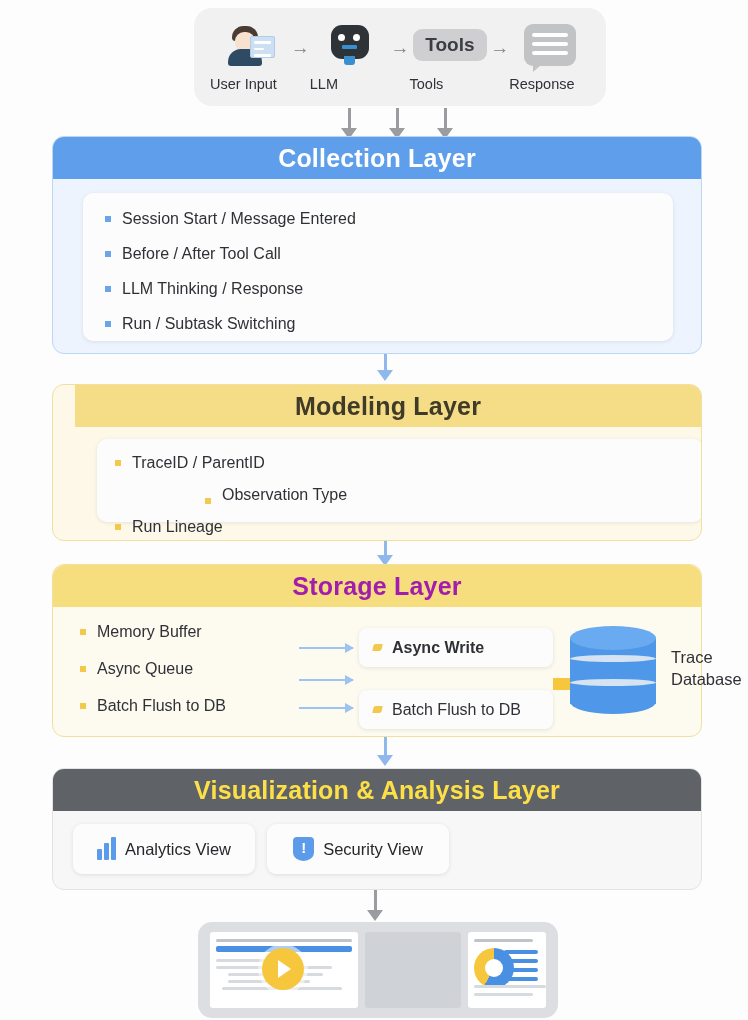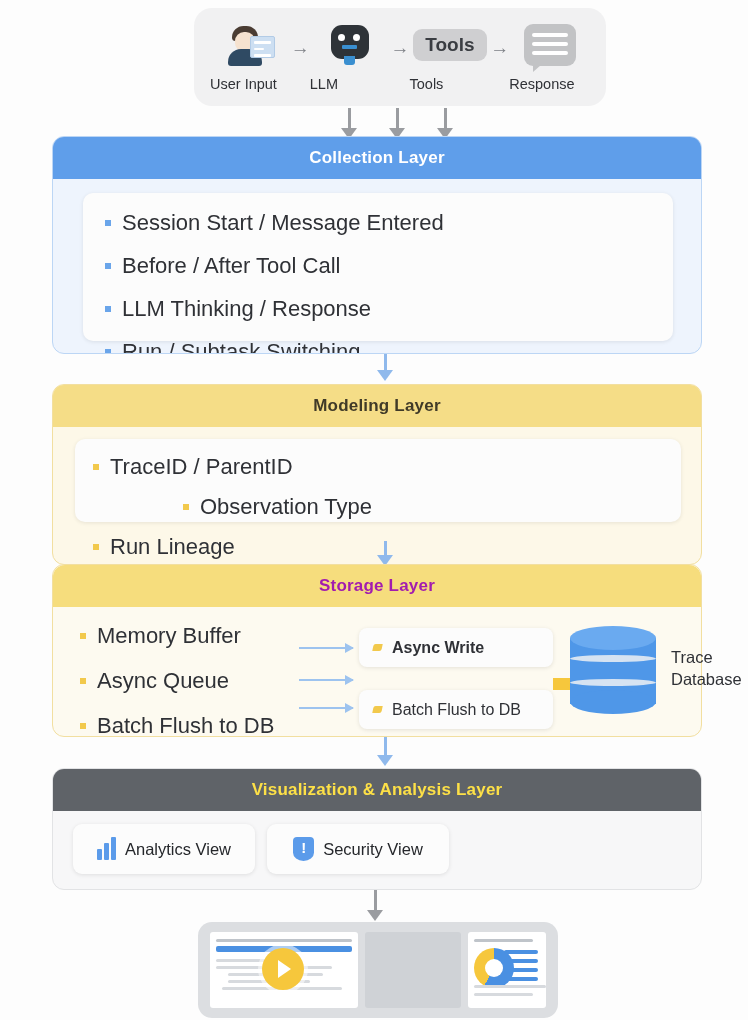--- a/index.html
+++ b/index.html
@@ -57,56 +57,56 @@
   .bubble { position: relative; width: 52px; height: 42px; background: #c2c3c5; border-radius: 9px; }
   .bubble i { display: block; height: 4px; background: #fff; border-radius: 2px;
               margin: 0 8px 5px 8px; }
   .bubble i:first-child { padding-top: 0; margin-top: 9px; }
   .bubble:after { content: ""; position: absolute; left: 9px; bottom: -6px;
                   border-left: 8px solid #c2c3c5; border-bottom: 7px solid transparent; }
 
   
   .layer { position: absolute; border-radius: 12px; overflow: hidden; }
   .layer-head { height: 42px; display: flex; align-items: center; justify-content: center;
-                font-size: 17px; font-weight: 700; letter-spacing: .2px; }
+                font-size: 25px; font-weight: 700; letter-spacing: .2px; }
   .layer-body { position: relative; }
 
   .l-collection { left: 52px; top: 136px; width: 650px; height: 218px;
     background: #eef4fd; border: 1px solid #bcd6f5; }
   .l-collection .layer-head { background: #5f9eea; color: #fff; }
 
-  .l-modeling { left: 52px; top: 384px; width: 650px; height: 181px;
-    background: #fdf8e8; border: 1px solid #f2dfa0; }
+  .l-modeling { left: 52px; top: 384px; width: 650px; height: 157px;
+    background: #fdf8e8; border: 1px solid #f2dfa0; padding-left: 22px; }
   .l-modeling .layer-head { background: #f5dd87; color: #403a28; }
 
   .l-storage { left: 52px; top: 564px; width: 650px; height: 173px;
     background: #fdfaf0; border: 1px solid #f2dfa0; }
   .l-storage .layer-head { background: #f6dd7d; color: #a21caf; }
 
   .l-viz { left: 52px; top: 768px; width: 650px; height: 122px;
     background: #f7f7f8; border: 1px solid #e2e3e5; }
   .l-viz .layer-head { background: #5f6368; color: #fde047; }
 
   
   .inner-card { position: absolute; background: #fcfcfc; border-radius: 10px;
                 box-shadow: 0 1px 4px rgba(0,0,0,.09); }
 
-  .bullet-row { display: flex; align-items: center; font-size: 22px; color: #2f3136; }
+  .bullet-row { display: flex; align-items: center; font-size: 16px; color: #2f3136; }
   .bullet-row .dot { width: 6px; height: 6px; flex: 0 0 6px; margin-right: 11px; }
   .dot.blue { background: #6aa5ea; }
   .dot.yellow { background: #f2c94c; }
 
   
   .coll-card { left: 30px; top: 14px; width: 590px; height: 148px; padding: 17px 0 0 22px; }
   .coll-card .bullet-row { margin-bottom: 17px; }
 
   
   .mod-card { left: 22px; top: 12px; width: 606px; height: 83px; padding: 15px 0 0 18px; }
   .mod-grid { display: grid; grid-template-columns: 1fr; row-gap: 14px; }
-  .mod-grid .bullet-row.col2 { padding-left: 90px; }
+  .mod-grid .bullet-row.col2 { padding-left: 90px; align-items: flex-end; }
 
   
   .st-list { position: absolute; left: 27px; top: 16px; }
   .st-list .bullet-row { margin-bottom: 19px; }
   .st-arrow { position: absolute; height: 2px; background: #9dc3ef; width: 54px; }
   .st-arrow:after { content:""; position:absolute; right:-1px; top:-4px;
                     border-left: 9px solid #9dc3ef; border-top: 5px solid transparent;
                     border-bottom: 5px solid transparent; }
   .st-card { position: absolute; width: 194px; height: 39px; background: #fcfcfc;
              border-radius: 8px; box-shadow: 0 1px 4px rgba(0,0,0,.10);

